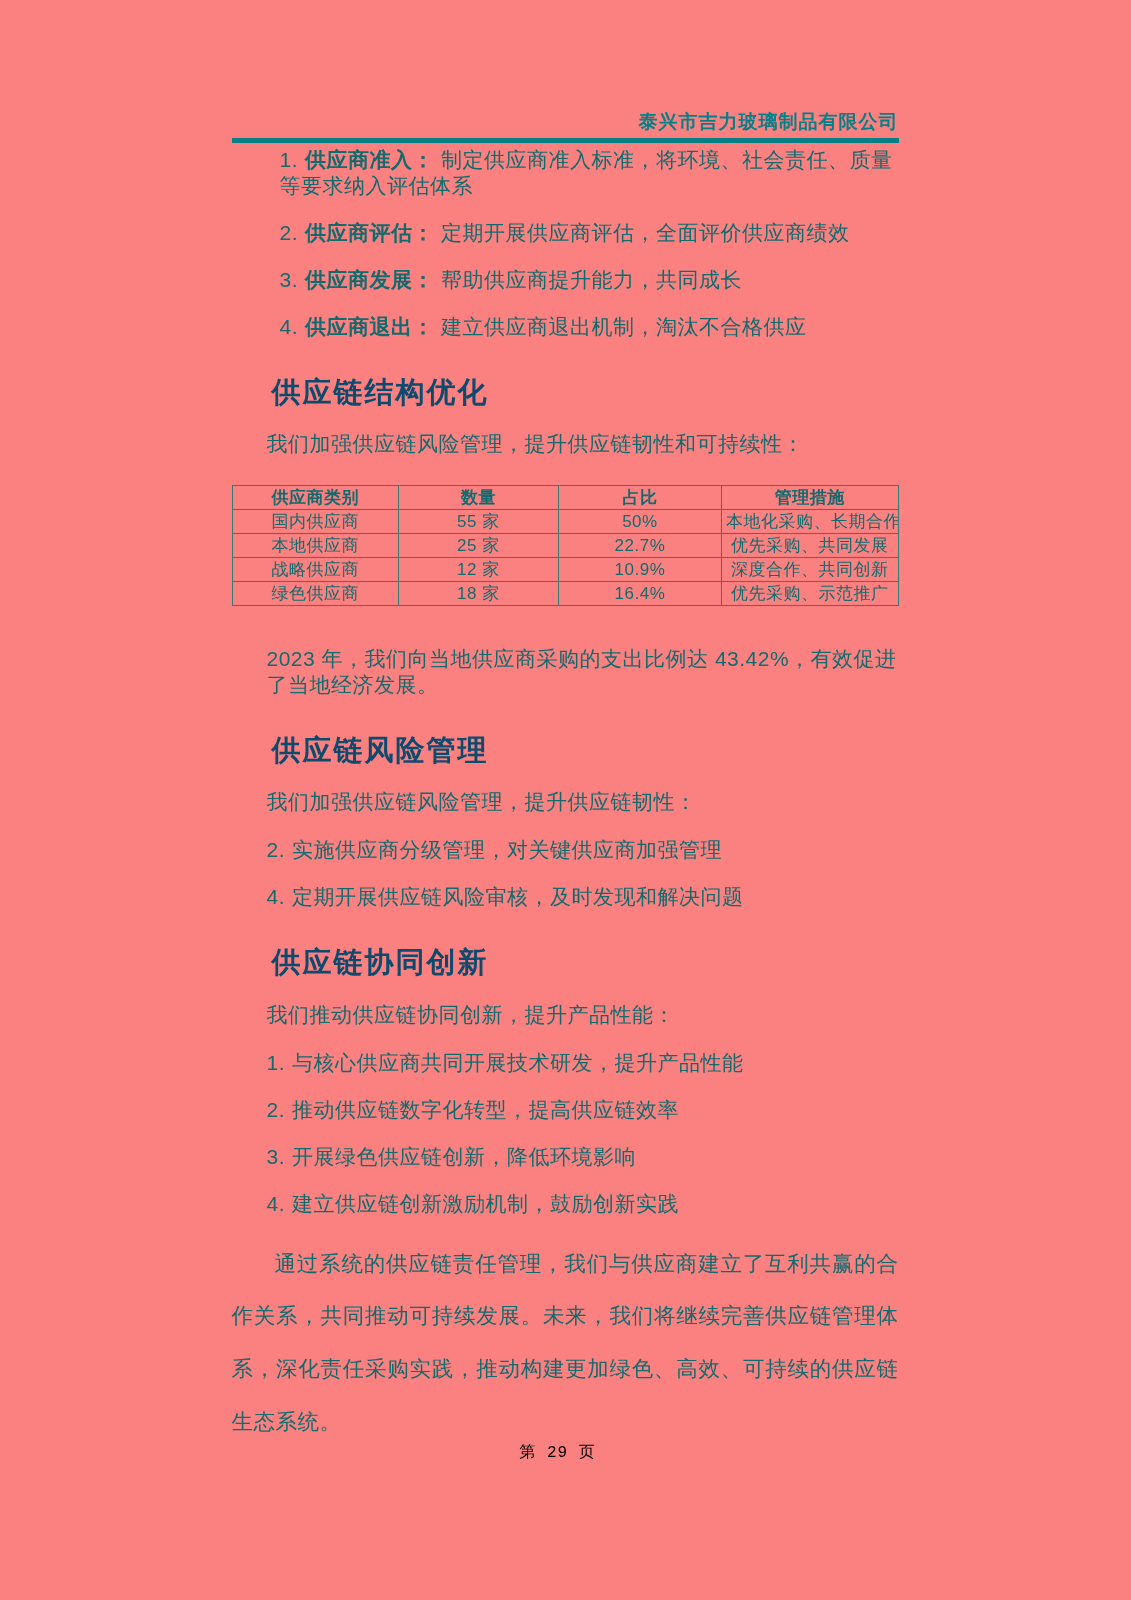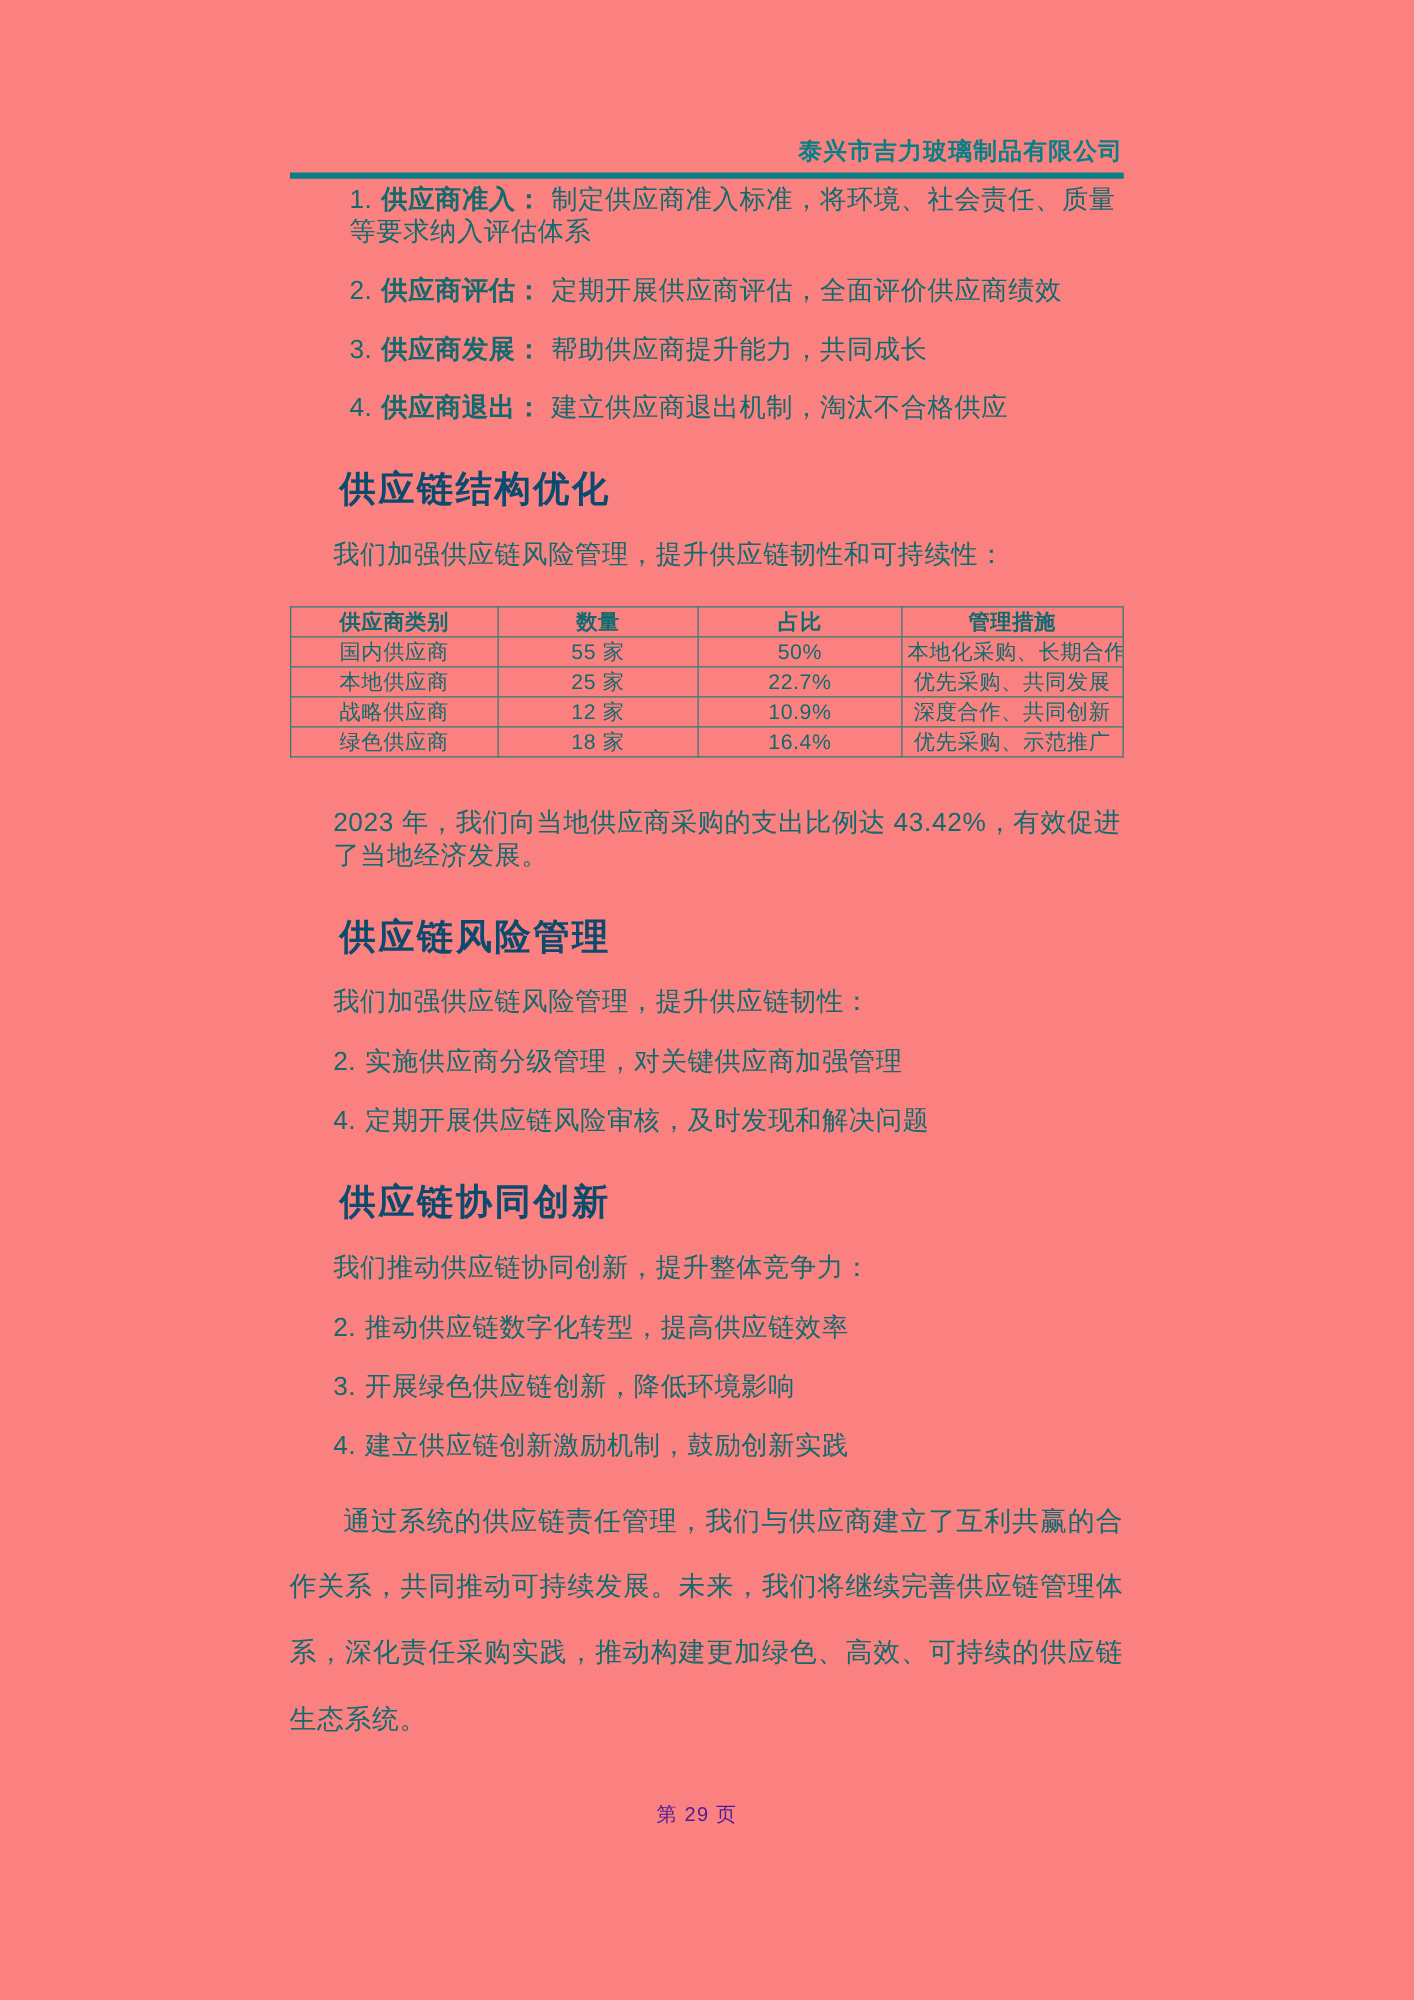--- a/index.html
+++ b/index.html
@@ -102,22 +102,23 @@
     text-align: justify;
     text-indent: 2em;
   }
 
   .footer {
     position: absolute;
     left: 0; right: 16px;
     top: 1442px;
     text-align: center;
     font-size: 16px;
-    color: #4c1d95;
+    color: #000000;
     letter-spacing: 1px;
+    font-family: Liberation Mono, monospace;
   }
 </style>
 </head>
 <body>
 
 <div class="page">
 
   <div class="header">
     <div class="company">泰兴市吉力玻璃制品有限公司</div>
   </div>
@@ -193,23 +194,26 @@
     <div class="simple-list">
       <div class="li">
         <span class="num">2.</span><span>实施供应商分级管理，对关键供应商加强管理</span>
       </div>
       <div class="li">
         <span class="num">4.</span><span>定期开展供应链风险审核，及时发现和解决问题</span>
       </div>
     </div>
 
     <h2 class="sec-title">供应链协同创新</h2>
-    <p class="intro">我们推动供应链协同创新，提升整体竞争力：</p>
+    <p class="intro">我们推动供应链协同创新，提升产品性能：</p>
     <div class="simple-list">
       <div class="li">
+        <span class="num">1.</span><span>与核心供应商共同开展技术研发，提升产品性能</span>
+      </div>
+      <div class="li">
         <span class="num">2.</span><span>推动供应链数字化转型，提高供应链效率</span>
       </div>
       <div class="li">
         <span class="num">3.</span><span>开展绿色供应链创新，降低环境影响</span>
       </div>
       <div class="li">
         <span class="num">4.</span><span>建立供应链创新激励机制，鼓励创新实践</span>
       </div>
     </div>
 

